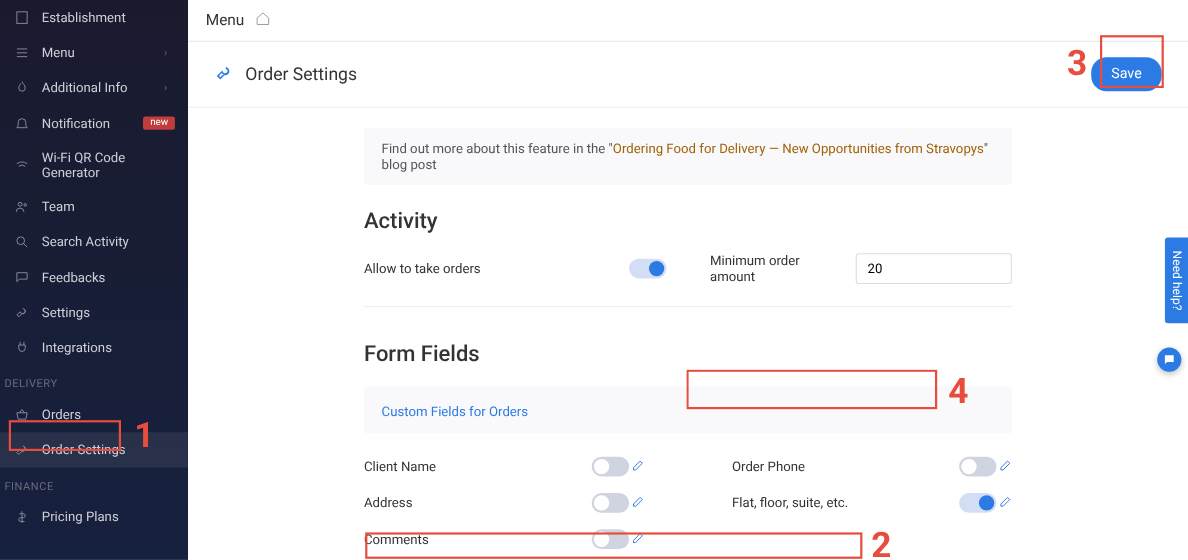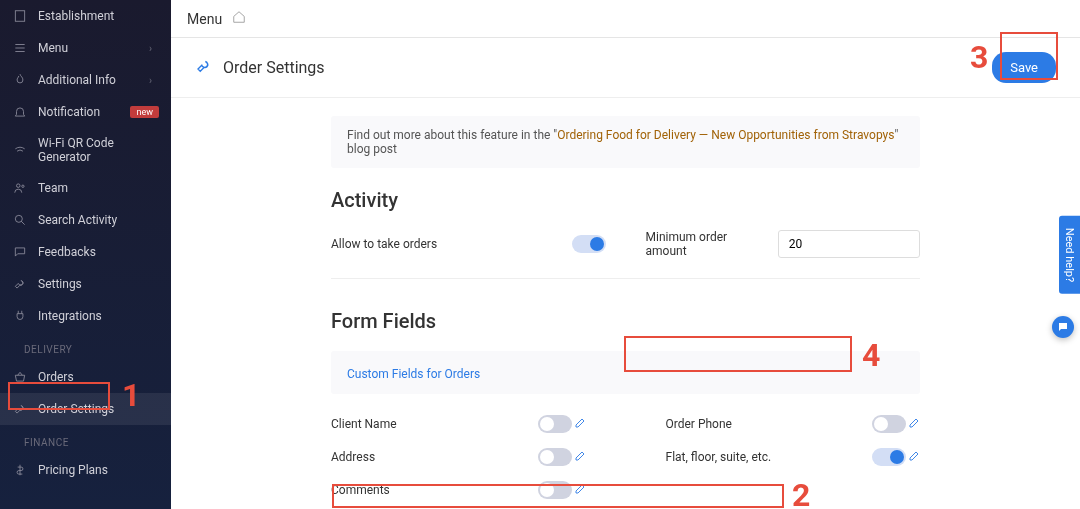--- a/index.html
+++ b/index.html
@@ -7,21 +7,21 @@
 
     
     .sidebar { width: 171px; background: linear-gradient(180deg, #1a1a2e 0%, #16213e 100%); color: #fff; overflow-y: auto; display: flex; flex-direction: column; font-size: 12px; }
     .sidebar-item { display: flex; align-items: center; padding: 8px 12px; gap: 10px; cursor: pointer; color: #d0d0d8; position: relative; }
     .sidebar-item.active { background: rgba(255,255,255,0.08); }
     .sidebar-icon { width: 16px; height: 16px; display: flex; align-items: center; justify-content: center; flex-shrink: 0; }
     .sidebar-icon svg { width: 14px; height: 14px; stroke: #8a8a9a; fill: none; stroke-width: 1.5; }
     .sidebar-label { flex: 1; font-size: 12px; }
     .sidebar-badge { background: #c13c3c; color: #fff; font-size: 9px; padding: 1px 6px; border-radius: 2px; }
     .sidebar-chevron { width: 10px; opacity: 0.4; font-size: 10px; }
-    .sidebar-section-header { padding: 12px 24px 6px; font-size: 10px; color: #6a6a7a; text-transform: uppercase; letter-spacing: 0.5px; }
+    .sidebar-section-header { padding: 12px 4px 6px; font-size: 10px; color: #6a6a7a; text-transform: uppercase; letter-spacing: 0.5px; }
 
     
     .main { flex: 1; display: flex; flex-direction: column; background: #fff; }
     .topbar { height: 38px; border-bottom: 1px solid #e5e5e5; display: flex; align-items: center; padding: 0 16px; gap: 10px; font-size: 14px; color: #333; }
     .topbar-home svg { width: 14px; height: 14px; stroke: #999; fill: none; stroke-width: 1.5; }
 
     .page-header { display: flex; align-items: center; justify-content: space-between; padding: 14px 24px; border-bottom: 1px solid #eee; }
     .page-title-wrap { display: flex; align-items: center; gap: 10px; }
     .page-title-icon svg { width: 18px; height: 18px; stroke: #2c7be5; fill: none; stroke-width: 1.8; }
     .page-title { font-size: 16px; font-weight: 400; color: #333; }

